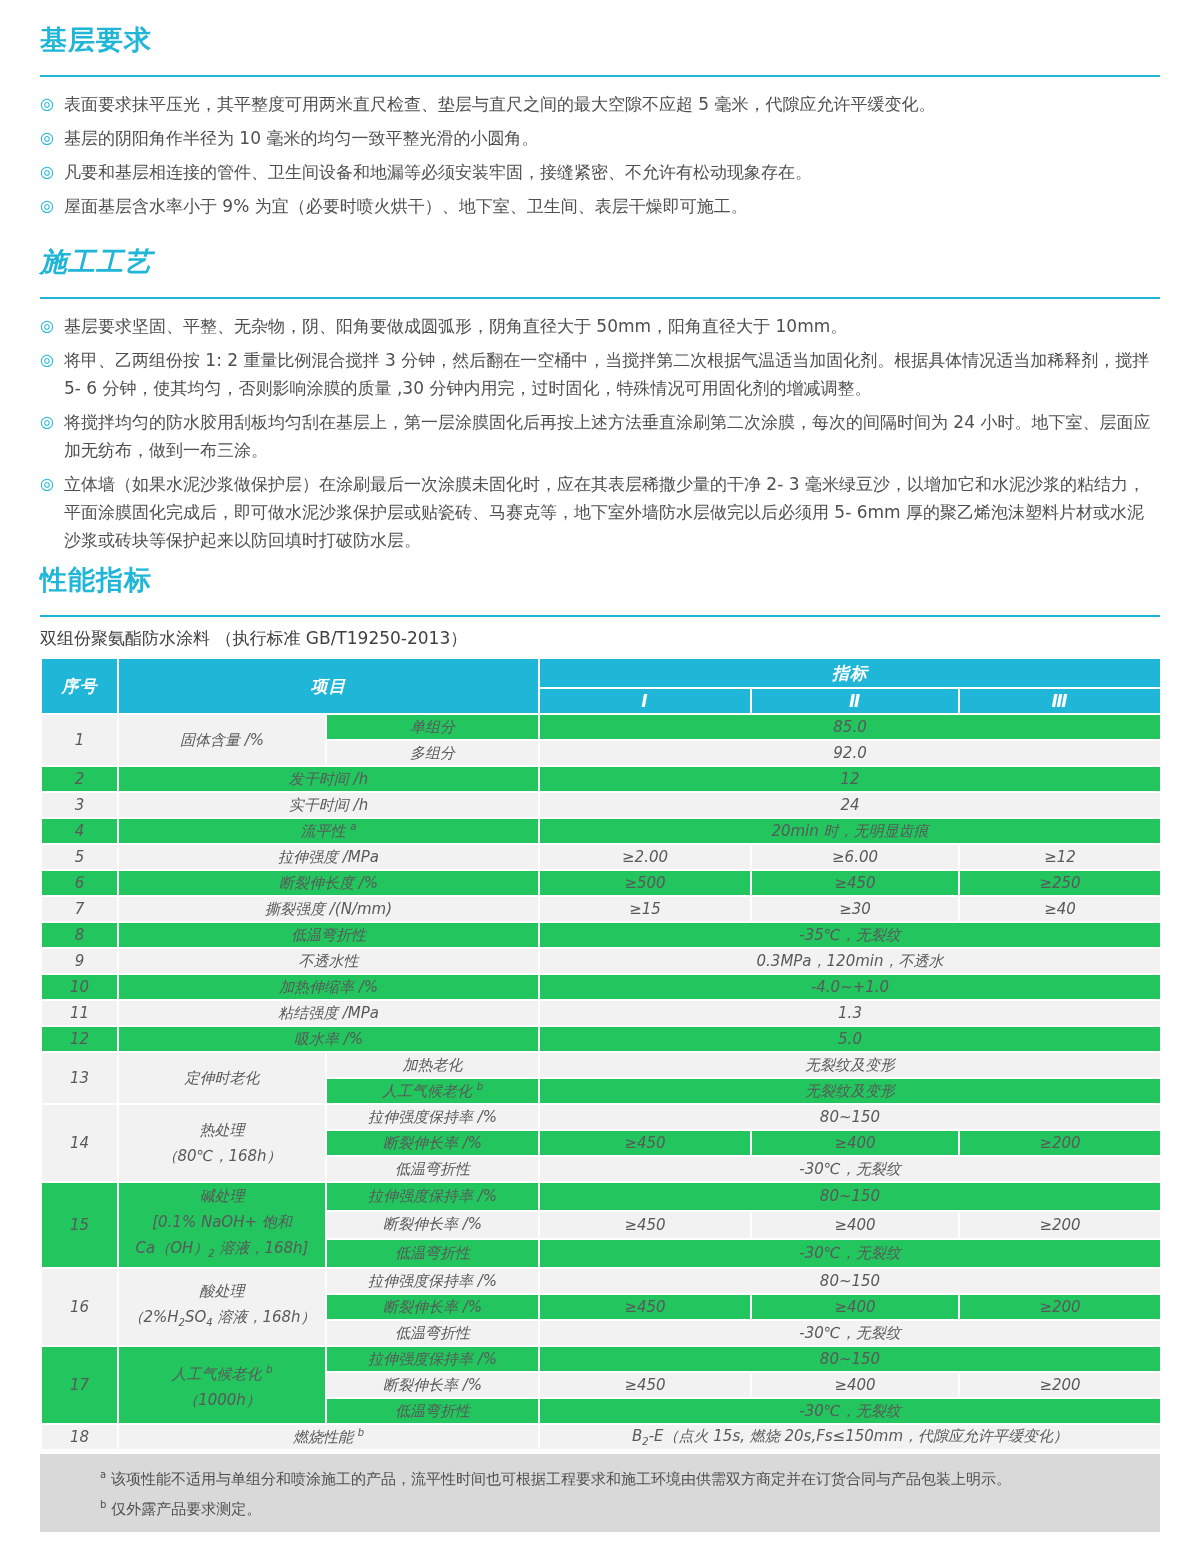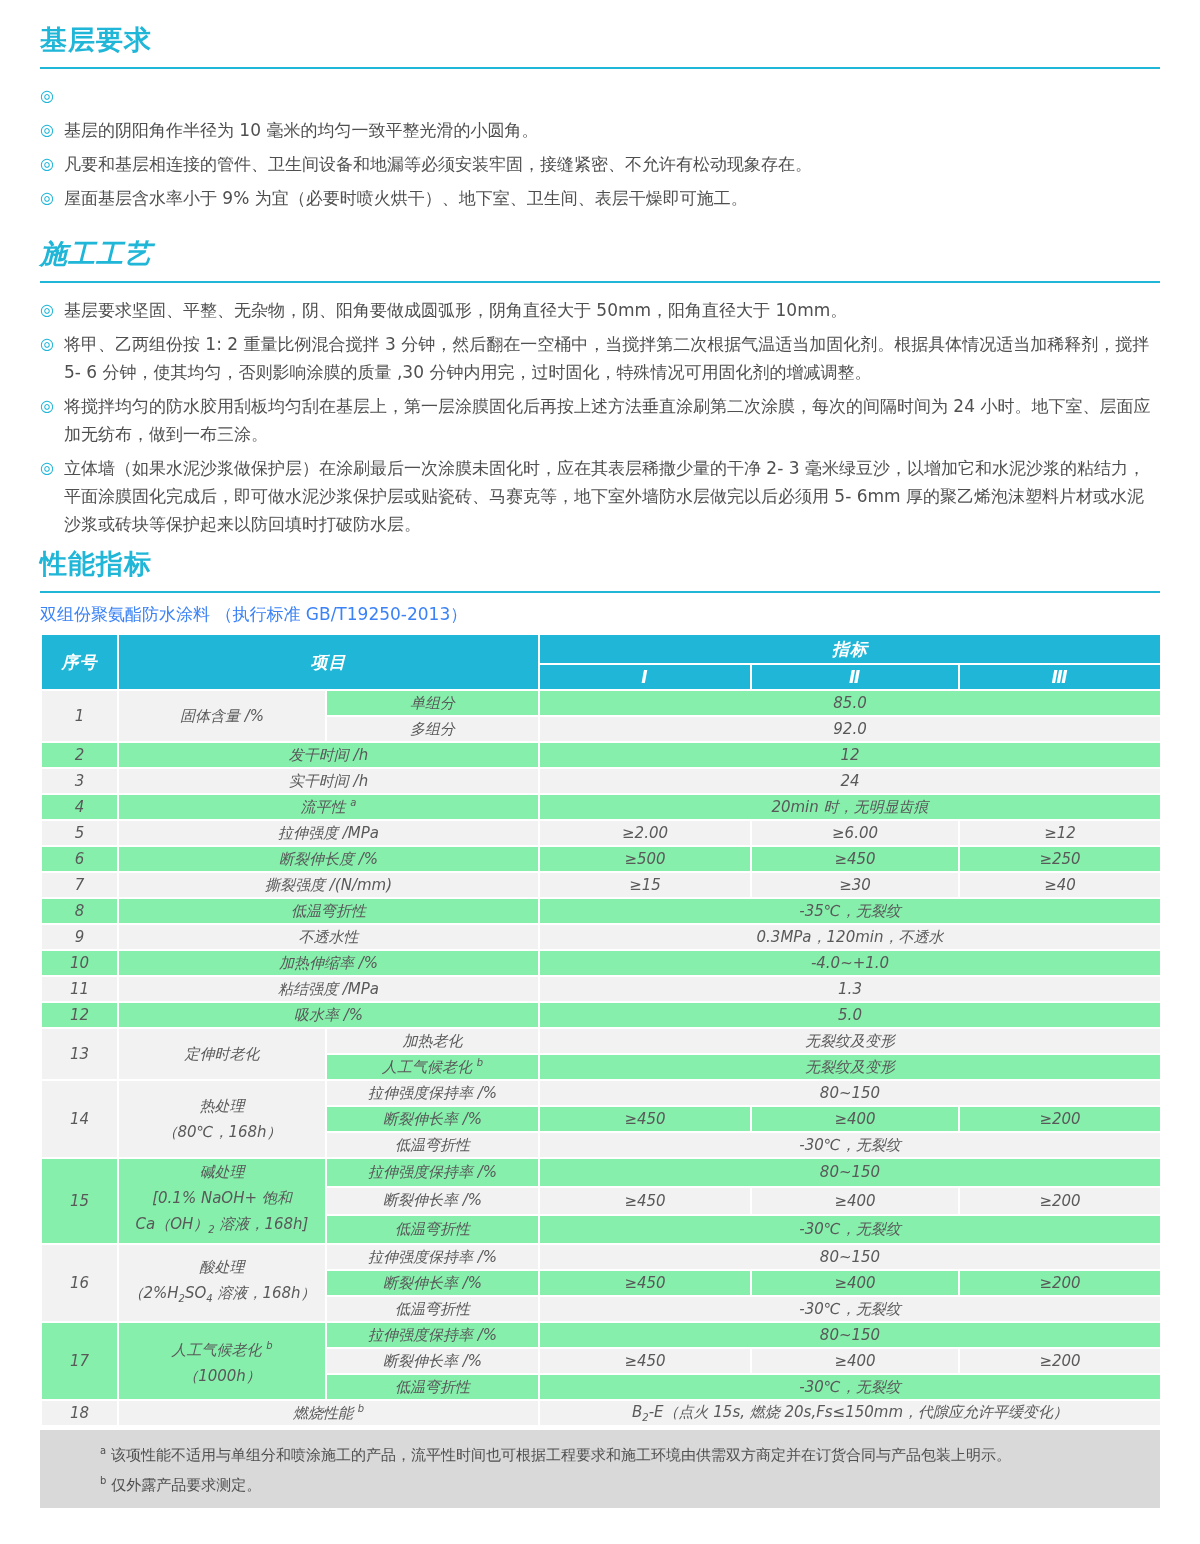--- a/index.html
+++ b/index.html
@@ -7,55 +7,55 @@
   body {
     width: 1200px; height: 1544px; overflow: hidden;
     font-family: "DejaVu Sans", sans-serif;
     color: #4f4f4f;
   }
   .page { padding: 20px 40px 0 40px; }
 
   .section-title {
     margin: 0; font-size: 27px; line-height: 40px; font-weight: 700;
     color: #1fb6d8; letter-spacing: 1px;
-    padding-bottom: 7px; border-bottom: 2px solid #1fb6d8;
+    padding-bottom: 15px; border-bottom: 2px solid #1fb6d8;
   }
   .mt1 { margin-top: 22px; font-style: italic; }
   .mt2 { }
 
   ul.bullets { list-style: none; margin: 13px 0 0 0; padding: 0; }
   ul.bullets li {
     display: flex; align-items: flex-start; gap: 10px;
     font-size: 17px; line-height: 28px; color: #4f4f4f;
     margin-bottom: 6px;
   }
   .bullet-icon { color: #1fb6d8; font-size: 16px; line-height: 28px; flex: 0 0 auto; }
 
   .subtitle {
-    color: #3b82f6; font-size: 17px; line-height: 24px;
+    color: #404040; font-size: 17px; line-height: 24px;
     margin: 9px 0 7px 0; font-weight: 400;
   }
 
   table.spec {
     width: 1120px; border-collapse: collapse; table-layout: fixed;
     margin-top: 2px;
     font-style: italic;
   }
   table.spec th, table.spec td {
     border: 2px solid #ffffff; text-align: center; vertical-align: middle;
     padding: 0 4px; overflow: hidden;
   }
   th.hd {
     background: #1fb6d8; color: #ffffff; font-size: 17px; font-weight: 600;
     letter-spacing: 1px;
   }
   tr.hrow1 th { height: 30px; }
   tr.hrow2 th { height: 26px; font-weight: 600; }
   table.spec td { height: 26px; font-size: 15px; color: #595959; font-weight: 400; }
-  td.dark  { background: #86efac; }
+  td.dark  { background: #22c55e; }
   td.light { background: #f2f2f2; }
   td .ln { line-height: 26px; }
   sup.sp, sub.sb { font-size: 10px; }
   sup.sp { vertical-align: super; }
   sub.sb { vertical-align: sub; }
 
   .footnotes {
     width: 1120px; background: #d9d9d9; margin-top: 3px;
     padding: 8px 20px 10px 60px;
   }
@@ -66,20 +66,21 @@
 </head>
 <body>
 
 <div class="page">
 
   <div>
     <h2 class="section-title">基层要求</h2>
     <ul class="bullets">
       <li>
           <span class="bullet-icon">◎</span>
+          <span>表面要求抹平压光，其平整度可用两米直尺检查、垫层与直尺之间的最大空隙不应超 5 毫米，代隙应允许平缓变化。</span>
         </li>
       <li>
           <span class="bullet-icon">◎</span>
           <span>基层的阴阳角作半径为 10 毫米的均匀一致平整光滑的小圆角。</span>
         </li>
       <li>
           <span class="bullet-icon">◎</span>
           <span>凡要和基层相连接的管件、卫生间设备和地漏等必须安装牢固，接缝紧密、不允许有松动现象存在。</span>
         </li>
       <li>

